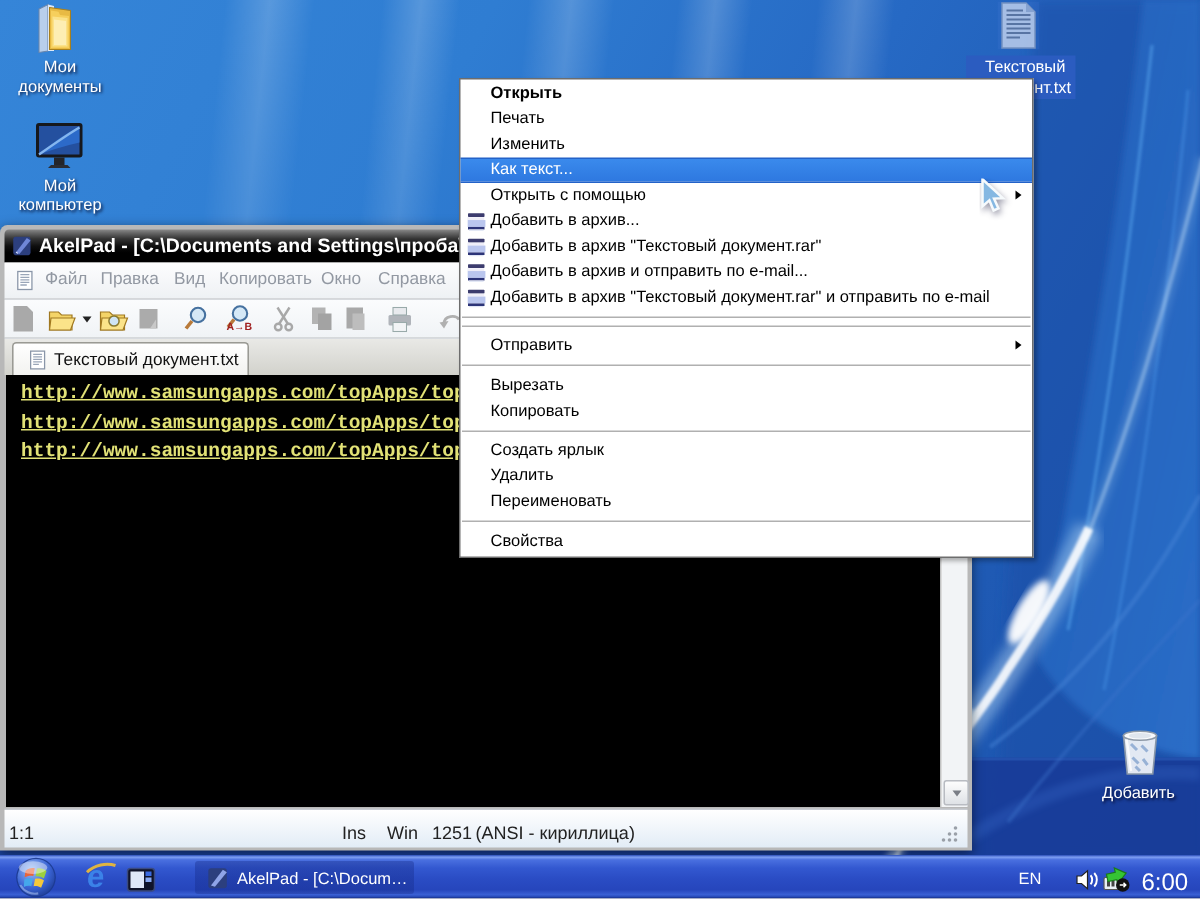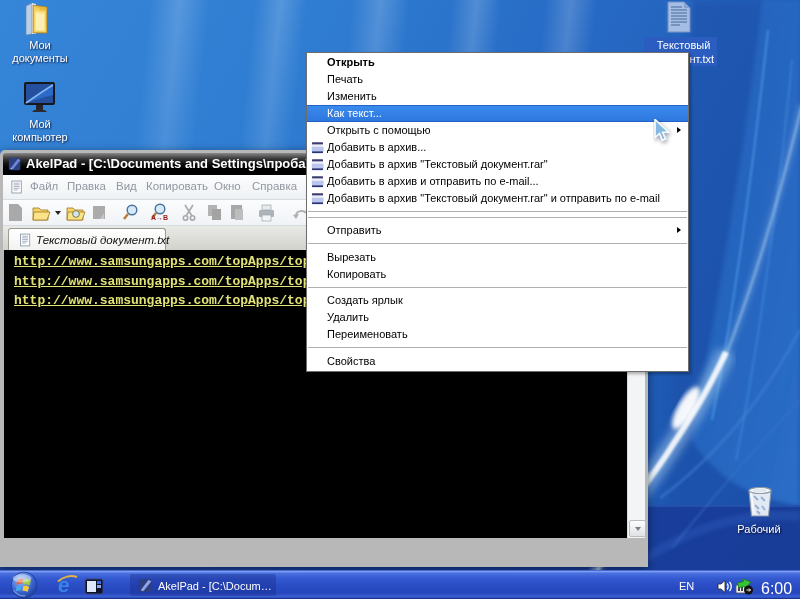--- a/index.html
+++ b/index.html
@@ -7,21 +7,21 @@
 .lbl{position:absolute;color:#fff;font-size:11px;text-align:center;text-shadow:1px 1px 2px rgba(0,0,30,.85);line-height:13px;}
 
 #win{position:absolute;left:0;top:150px;width:648px;height:417px;background:#b8b8b8;border-radius:5px 5px 0 0;box-shadow:0 2px 8px rgba(0,0,0,.5);}
 #title{position:absolute;left:3px;top:3px;right:3px;height:22px;border-radius:3px 3px 0 0;background:linear-gradient(#8a8a8a 0%,#686868 10%,#343434 28%,#0f0f0f 50%,#000 70%);}
 #title .txt{position:absolute;left:23px;top:3px;color:#fff;font-size:13px;font-weight:bold;white-space:nowrap;letter-spacing:0px;}
 #menubar{position:absolute;left:3px;top:25px;right:3px;height:24px;background:linear-gradient(#fdfdfe,#eef1f4);border-bottom:1px solid #d7dade;color:#9298a2;font-size:11.5px;}
 #menubar span{position:absolute;top:5px;}
 #toolbar{position:absolute;left:3px;top:50px;right:3px;height:25px;background:linear-gradient(#fbfcfd,#f0f3f6);border-bottom:1px solid #d8dbdf;}
 #tabbar{position:absolute;left:3px;top:76px;right:3px;height:24px;background:linear-gradient(#e9e9e6,#d2d2cc);}
 #tab{position:absolute;left:5px;top:2px;width:156px;height:22px;background:linear-gradient(#ffffff,#f2f2ef);border:1px solid #9a9a94;border-bottom:none;border-radius:3px 3px 0 0;}
-#tab .t{position:absolute;left:27px;top:5px;font-size:11.5px;color:#111;white-space:nowrap;font-style:italic;}
+#tab .t{position:absolute;left:27px;top:5px;font-size:11.5px;color:#111;white-space:nowrap;}
 #content{position:absolute;left:4px;top:100px;width:623px;height:288px;background:#000;overflow:hidden;}
 #urls{position:absolute;left:10px;top:2px;font-family:"Liberation Mono",monospace;font-size:13px;font-weight:bold;line-height:19.7px;color:#e2e276;text-decoration:underline;white-space:nowrap;}
 #vsb{position:absolute;left:627px;top:100px;width:17px;height:288px;background:#f2f4f6;border-left:1px solid #dcdcdc;}
 #vsb .btn{position:absolute;left:1px;bottom:1px;width:15px;height:15px;background:linear-gradient(#fdfdfd,#dfe2e6);border:1px solid #b9bcc2;border-radius:2px;}
 #status{position:absolute;left:3px;bottom:2px;right:3px;height:25px;background:linear-gradient(#ffffff,#e2ecf6);border-top:1px solid #c8ccd2;font-size:12px;color:#222;}
 #status span{position:absolute;top:8px;}
 
 #cmenu{position:absolute;left:306px;top:52px;width:381px;background:#fff;border:1px solid #6d6d6d;box-shadow:2px 2px 3px rgba(0,0,0,.3);padding:1px 0;}
 .mi{position:relative;height:17px;line-height:17px;padding-left:20px;font-size:11px;color:#000;white-space:nowrap;}
 .mi.hl{background:linear-gradient(#3a8aec,#2e78e0);border-top:1px solid #2362c8;border-bottom:1px solid #2362c8;height:15px;line-height:15px;color:#fff;}
@@ -135,21 +135,21 @@
   <div style="position:absolute;left:644px;top:37px;width:73px;height:29px;background:#2b5cc0;"></div>
   <div class="lbl" style="left:647px;top:38px;width:73px;text-shadow:none;line-height:14px;">Текстовый<br>документ.txt</div>
 
   <svg width="30" height="34" viewBox="0 0 30 34" style="position:absolute;left:745px;top:485px">
     <path d="M4,5.5 L26,5.5 L23.5,31 L6.5,31 Z" fill="#eef2f7" stroke="#8e9aa8" stroke-width="1.1" opacity=".95"></path>
     <ellipse cx="15" cy="5.5" rx="11" ry="3" fill="#f8fafc" stroke="#8e9aa8" stroke-width="1.1"></ellipse>
     <ellipse cx="15" cy="5.5" rx="7.5" ry="1.8" fill="#dfe6ee"></ellipse>
     <path d="M9,11 L13,15 M16,12 L20,16 M10,20 L14,24 M17,21 L20,25 M12,26 L15,29" stroke="#8aa8d0" stroke-width="2" opacity=".85"></path>
     <path d="M6,8 C8,18 8,24 9,29" stroke="#ffffff" stroke-width="1.6" opacity=".8"></path>
   </svg>
-  <div class="lbl" style="left:723px;top:523px;width:72px">Рабочий</div>
+  <div class="lbl" style="left:723px;top:523px;width:72px">Добавить</div>
 </div>
 
 <div id="win">
   <div id="title">
     <svg width="14" height="14" viewBox="0 0 17 17" style="position:absolute;left:5px;top:4px">
       <rect x="1" y="1" width="14" height="15" rx="2" fill="#2c3f7e"></rect>
       <path d="M3,14 L12,2 L15,4 L6,15 Z" fill="#6f87d8"></path>
       <path d="M3,14 L5,15 L4,13 Z" fill="#dfe6ff"></path>
     </svg>
     <div class="txt">AkelPad - [C:\Documents and Settings\проба\Рабочий стол]</div>
@@ -232,20 +232,37 @@
     </div>
   </div>
   <div id="content">
     <div id="urls">http://www.samsungapps.com/topApps/topApps.as<br>http://www.samsungapps.com/topApps/topApps.as<br>http://www.samsungapps.com/topApps/topApps.as</div>
   </div>
   <div id="vsb">
       <div class="btn">
         <div style="width:0;height:0;border-top:4px solid #7a7e86;border-left:3.5px solid transparent;border-right:3.5px solid transparent;margin:6px auto 0;"></div>
       </div>
     </div>
+  <div id="status">
+    <span style="left:3px">1:1</span>
+    <span style="left:225px">Ins</span>
+    <span style="left:255px">Win</span>
+    <span style="left:285px">1251</span>
+    <span style="left:314px">(ANSI - кириллица)</span>
+    <svg width="12" height="12" style="position:absolute;right:6px;bottom:3px">
+        <g fill="#9aa0a8">
+          <circle cx="10" cy="2" r="1.2"></circle>
+          <circle cx="6" cy="6" r="1.2"></circle>
+          <circle cx="10" cy="6" r="1.2"></circle>
+          <circle cx="2" cy="10" r="1.2"></circle>
+          <circle cx="6" cy="10" r="1.2"></circle>
+          <circle cx="10" cy="10" r="1.2"></circle>
+        </g>
+      </svg>
+  </div>
 </div>
 
 <div id="cmenu">
   <div class="mi" style="font-weight:bold">Открыть</div>
   <div class="mi">Печать</div>
   <div class="mi">Изменить</div>
   <div class="mi hl">Как текст...</div>
   <div class="mi">Открыть с помощью<div class="arr"></div></div>
   <div class="mi"><svg class="ico" width="13" height="13" viewBox="0 0 13 13">
         <rect x="1" y="1.2" width="11" height="2.4" rx=".5" fill="#3c3c6e"></rect>

